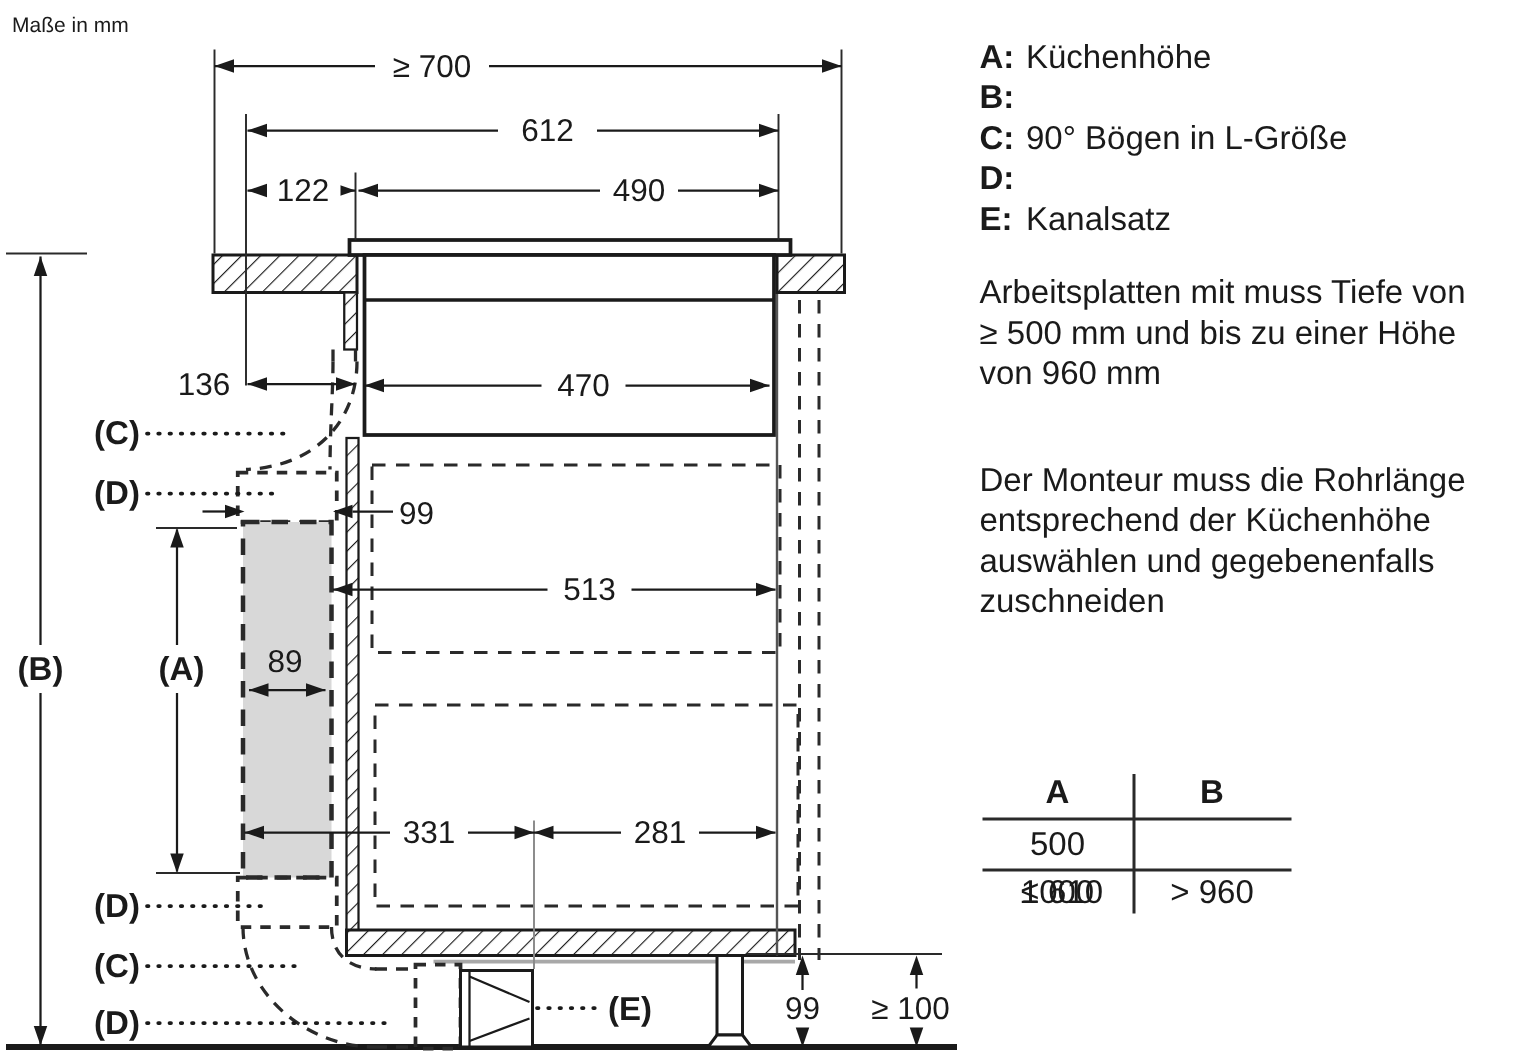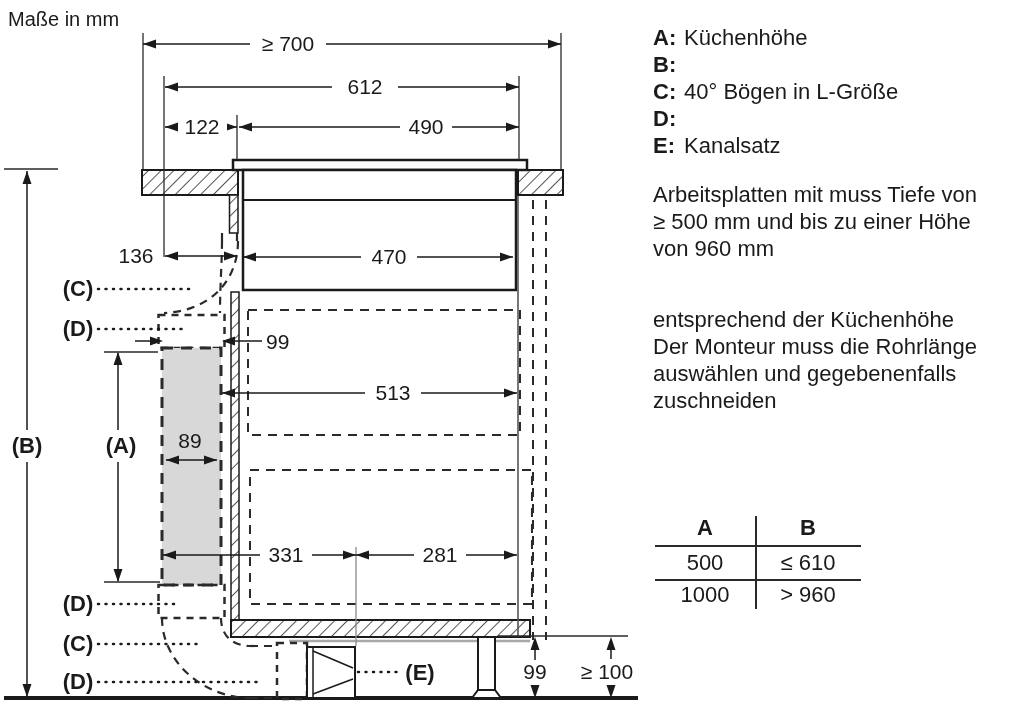--- a/index.html
+++ b/index.html
@@ -1,29 +1,29 @@
 <!DOCTYPE html>
 <html><head>
 <meta charset="utf-8">
 <style>
   html,body{margin:0;padding:0;background:#fff;}
   .stage{position:relative;width:1024px;height:709px;background:#ffffff;overflow:hidden;
          font-family:"Liberation Sans",sans-serif;color:#1a1a1a;}
   .stage svg{position:absolute;left:0;top:0;}
-  .page-title{position:absolute;left:8px;top:8px;font-size:20px;}
+  .page-title{position:absolute;left:8px;top:8px;font-size:14px;}
   .legend{position:absolute;left:653px;top:24px;font-size:22px;line-height:27px;}
   .lg-line{display:flex;white-space:nowrap;}
   .lg-key{font-weight:bold;min-width:31px;}
   .note{position:absolute;left:653px;font-size:22px;line-height:27px;white-space:nowrap;}
   .note1{top:181px;}
   .note2{top:306px;}
   .spec-table{position:absolute;left:655px;top:510px;width:206px;font-size:22px;}
   .spec-row{display:flex;}
   .spec-row.head{font-weight:bold;border-bottom:2px solid #2a2a2a;}
-  .spec-row.mid{border-bottom:2px solid #2a2a2a;}
+  .spec-row.mid{border-bottom:2px solid #2a2a2a;flex-direction:column;}
   .ca{width:100px;text-align:center;}
   .cb{width:106px;text-align:center;}
   .rh35{line-height:35px;height:35px;}
   .rh32{line-height:32px;height:32px;}
   .rh28{line-height:28px;height:28px;}
   .spec-vline{position:absolute;left:100px;top:6px;height:93px;width:2px;background:#2a2a2a;}
   text{fill:#1a1a1a;font-family:"Liberation Sans",sans-serif;}
   .dimtxt{font-size:21px;}
   .reftxt{font-size:22px;font-weight:bold;}
   .dline{stroke:#1a1a1a;stroke-width:1.5;fill:none;}
@@ -262,39 +262,39 @@
   <div class="legend">
     <div class="lg-line">
         <span class="lg-key">A:</span>
         <span>Küchenhöhe</span>
       </div>
     <div class="lg-line">
         <span class="lg-key">B:</span>
       </div>
     <div class="lg-line">
         <span class="lg-key">C:</span>
-        <span>40° Bögen in L-Größe</span>
+        <span>90° Bögen in L-Größe</span>
       </div>
     <div class="lg-line">
         <span class="lg-key">D:</span>
       </div>
     <div class="lg-line">
         <span class="lg-key">E:</span>
         <span>Kanalsatz</span>
       </div>
   </div>
 
   <div class="note note1">
     <div>Arbeitsplatten mit muss Tiefe von</div>
     <div>≥ 500 mm und bis zu einer Höhe</div>
     <div>von 960 mm</div>
   </div>
   <div class="note note2">
+    <div>Der Monteur muss die Rohrlänge</div>
     <div>entsprechend der Küchenhöhe</div>
-    <div>Der Monteur muss die Rohrlänge</div>
     <div>auswählen und gegebenenfalls</div>
     <div>zuschneiden</div>
   </div>
 
   <div class="spec-table">
     <div class="spec-row head rh35">
       <div class="ca">A</div>
       <div class="cb">B</div>
     </div>
     <div class="spec-row mid rh32">

